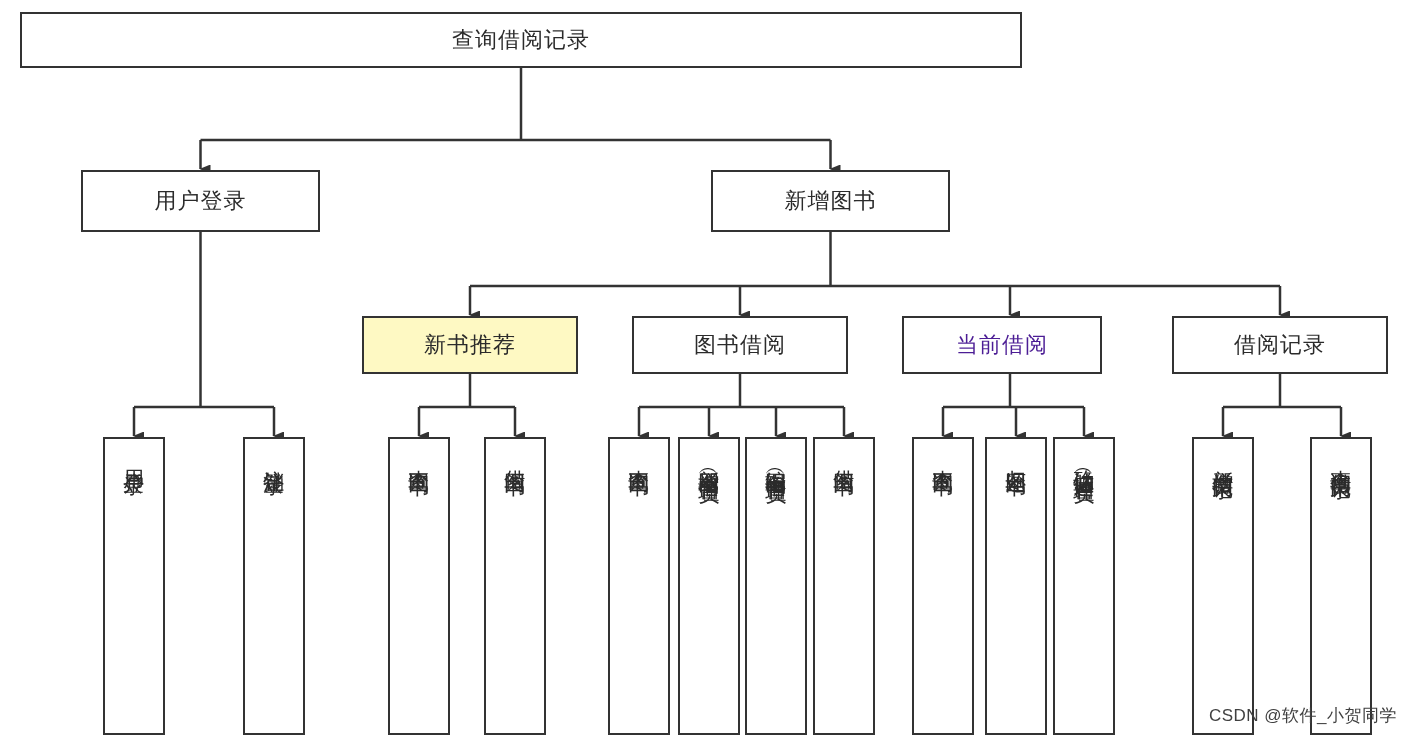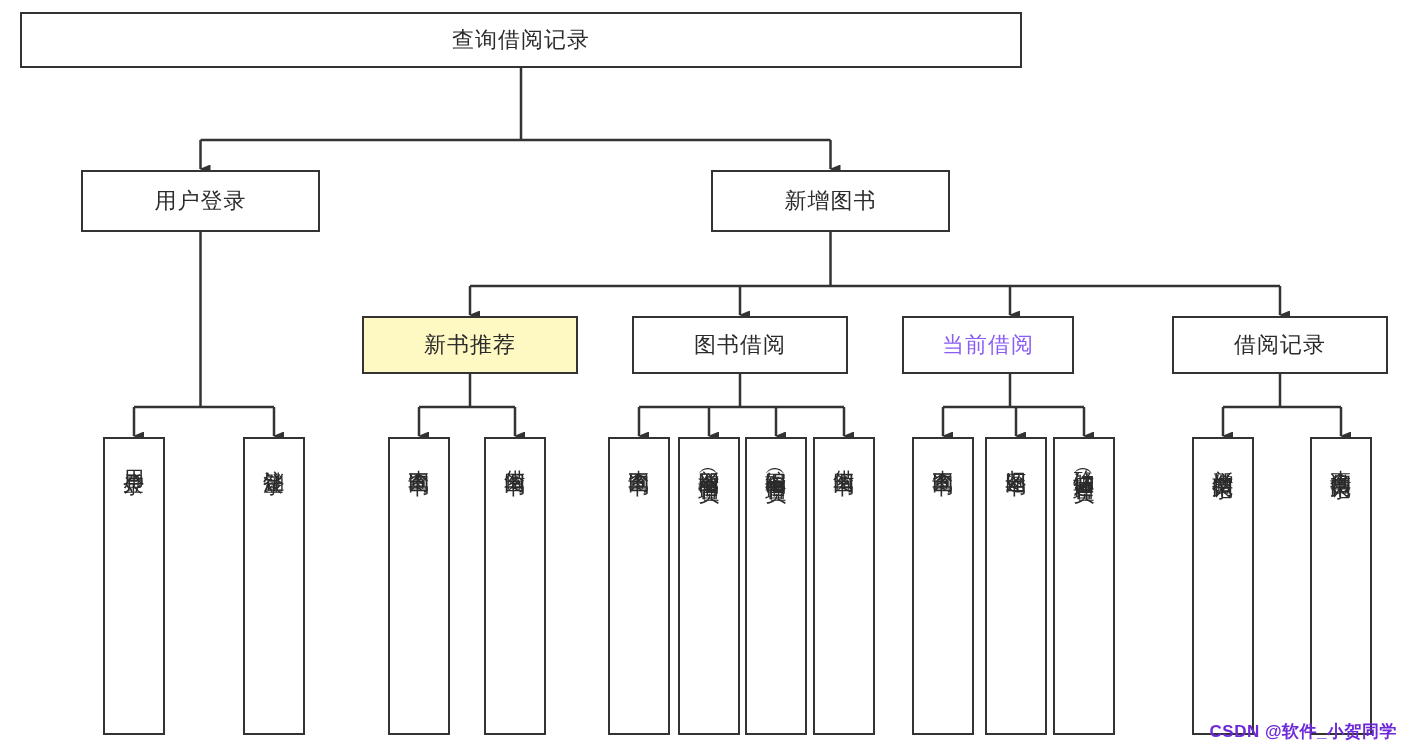--- a/index.html
+++ b/index.html
@@ -51,27 +51,26 @@
     writing-mode: vertical-rl;
     text-orientation: upright;
     font-size: 21px;
     line-height: 1.22;
     letter-spacing: 2px;
     white-space: nowrap;
   }
   .watermark {
     position: absolute;
     right: 8px;
-    bottom: 4px;
+    bottom: 20px;
     font-size: 17px;
-    color: #6d28d9;
+    color: #404040;
     letter-spacing: 0.5px;
     white-space: nowrap;
     pointer-events: none;
-    font-weight: bold;
   }
 </style>
 </head>
 <body>
 
 <div id="diagram-root">
 
   <svg class="connectors" id="connector-layer" viewBox="0 0 1405 747" xmlns="http://www.w3.org/2000/svg">
     <defs>
       <marker id="arrowhead" markerWidth="9" markerHeight="11" refX="4.5" refY="10" orient="auto" markerUnits="userSpaceOnUse">
@@ -124,21 +123,21 @@
       </div>
       <div class="node node-h" id="node-book-manage" style="left: 711px; top: 170px; width: 239px; height: 62px; border-color: rgb(51, 51, 51); background: rgb(255, 255, 255); color: rgb(43, 43, 43);">
         <span class="label">新增图书</span>
       </div>
       <div class="node node-h" id="node-new-book-rec" style="left: 362px; top: 316px; width: 216px; height: 58px; border-color: rgb(51, 51, 51); background: #fef9c3; color: rgb(43, 43, 43);">
         <span class="label">新书推荐</span>
       </div>
       <div class="node node-h" id="node-book-borrow" style="left: 632px; top: 316px; width: 216px; height: 58px; border-color: rgb(51, 51, 51); background: rgb(255, 255, 255); color: rgb(43, 43, 43);">
         <span class="label">图书借阅</span>
       </div>
-      <div class="node node-h" id="node-current-borrow" style="left: 902px; top: 316px; width: 172px; height: 58px; border-color: rgb(51, 51, 51); background: rgb(255, 255, 255); color: #8b5cf6;">
+      <div class="node node-h" id="node-current-borrow" style="left: 902px; top: 316px; width: 200px; height: 58px; border-color: rgb(51, 51, 51); background: rgb(255, 255, 255); color: #4c1d95;">
         <span class="label">当前借阅</span>
       </div>
       <div class="node node-h" id="node-borrow-record" style="left: 1172px; top: 316px; width: 216px; height: 58px; border-color: rgb(51, 51, 51); background: rgb(255, 255, 255); color: rgb(43, 43, 43); justify-content: center;">
         <span class="label">借阅记录</span>
       </div>
       <div class="node node-v" id="node-leaf-user-login" style="left: 103px; top: 437px; width: 62px; height: 298px; border-color: rgb(51, 51, 51); background: rgb(255, 255, 255); color: rgb(43, 43, 43);">
         <span class="label">用户登录</span>
       </div>
       <div class="node node-v" id="node-leaf-user-logout" style="left: 243px; top: 437px; width: 62px; height: 298px; border-color: rgb(51, 51, 51); background: rgb(255, 255, 255); color: rgb(43, 43, 43);">
         <span class="label">注销登录</span>

